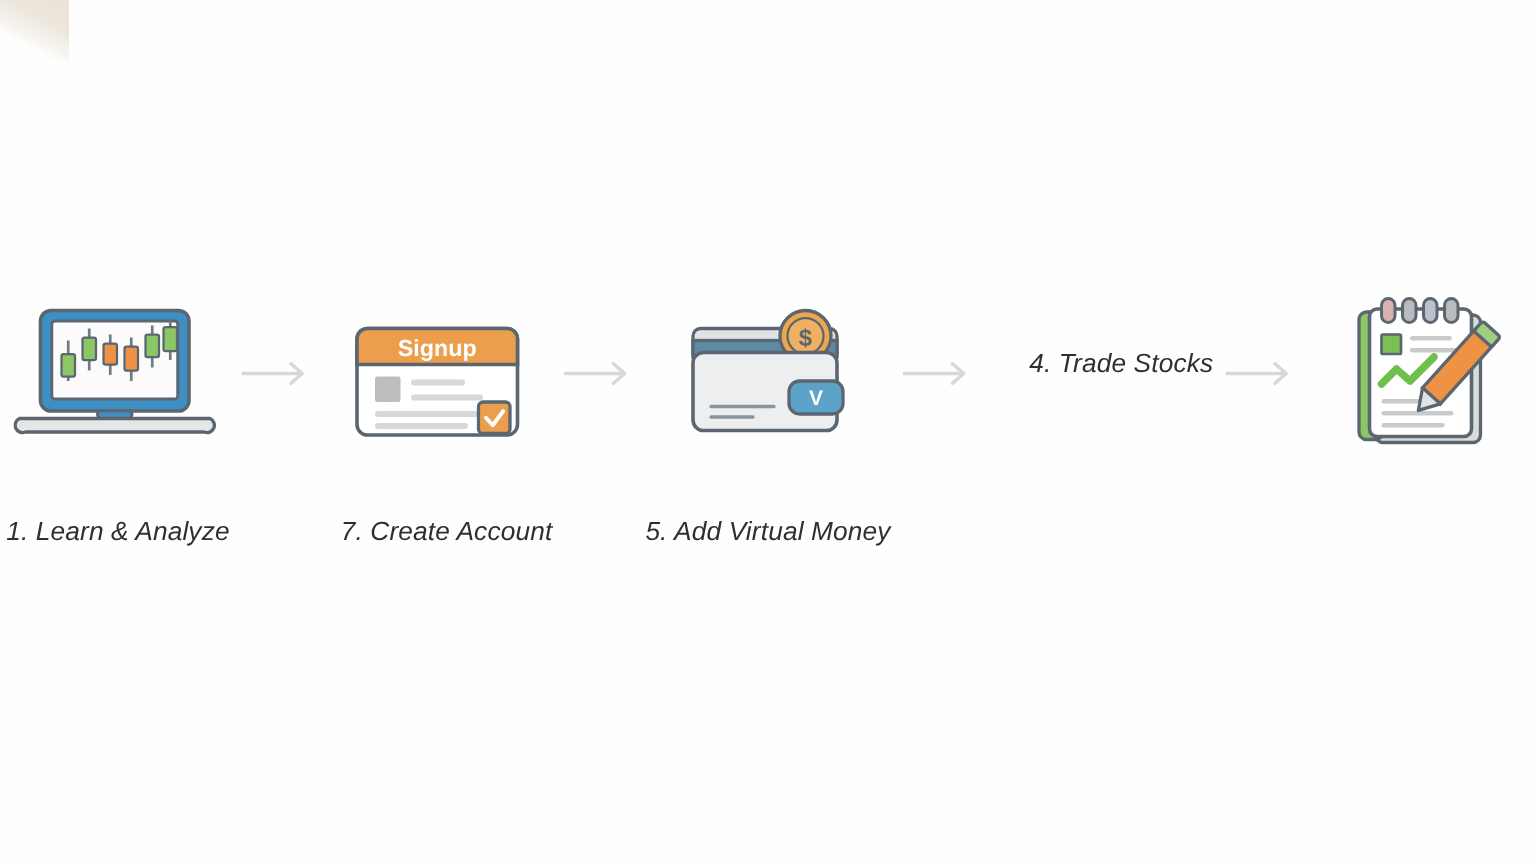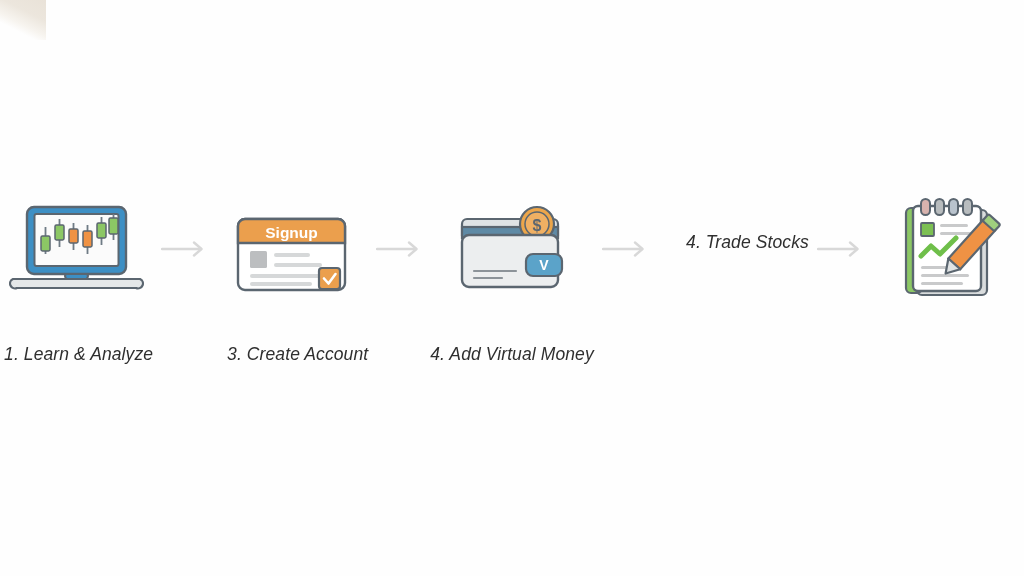--- a/index.html
+++ b/index.html
@@ -138,21 +138,21 @@
 
           <rect x="50" y="54" width="36" height="4" rx="2" fill="#d6d8d9"></rect>
           <rect x="50" y="64" width="48" height="4" rx="2" fill="#d6d8d9"></rect>
           <rect x="26" y="75" width="72" height="4" rx="2" fill="#d6d8d9"></rect>
           <rect x="26" y="83" width="62" height="4" rx="2" fill="#d6d8d9"></rect>
 
           <rect x="95" y="69" width="21" height="21" rx="3" fill="#eb9f4d" stroke="#5b6670" stroke-width="2.2"></rect>
           <polyline points="100,79.5 104.5,84.5 111.5,75" fill="none" stroke="#ffffff" stroke-width="2.6" stroke-linecap="round" stroke-linejoin="round"></polyline>
         </svg>
       </div>
-      <div class="step-label">3. Create Account</div>
+      <div class="step-label">7. Create Account</div>
     </div>
 
     <div class="arrow">
       <svg width="46" height="16" viewBox="0 0 46 16">
         <line x1="1" y1="8" x2="40" y2="8" stroke="#d8d8d8" stroke-width="2.4" stroke-linecap="round"></line>
         <polyline points="33,1.5 40.5,8 33,14.5" fill="none" stroke="#d8d8d8" stroke-width="2.4" stroke-linecap="round" stroke-linejoin="round"></polyline>
       </svg>
     </div>
 
     <div class="step">
@@ -168,21 +168,21 @@
 
           <rect x="18" y="36" width="96" height="52" rx="7" ry="7" fill="#eceeef" stroke="#5b6670" stroke-width="2.4"></rect>
 
           <rect x="82" y="55" width="36" height="22" rx="7" ry="7" fill="#5ba3c9" stroke="#5b6670" stroke-width="2.2"></rect>
           <text x="100" y="71" text-anchor="middle" font-family="Liberation Sans, sans-serif" font-size="14" font-weight="bold" fill="#ffffff">V</text>
 
           <line x1="30" y1="72" x2="72" y2="72" stroke="#8c9399" stroke-width="2.2" stroke-linecap="round"></line>
           <line x1="30" y1="79" x2="58" y2="79" stroke="#8c9399" stroke-width="2.2" stroke-linecap="round"></line>
         </svg>
       </div>
-      <div class="step-label">4. Add Virtual Money</div>
+      <div class="step-label">5. Add Virtual Money</div>
     </div>
 
     <div class="arrow">
       <svg width="46" height="16" viewBox="0 0 46 16">
         <line x1="1" y1="8" x2="40" y2="8" stroke="#d8d8d8" stroke-width="2.4" stroke-linecap="round"></line>
         <polyline points="33,1.5 40.5,8 33,14.5" fill="none" stroke="#d8d8d8" stroke-width="2.4" stroke-linecap="round" stroke-linejoin="round"></polyline>
       </svg>
     </div>
 
     <div class="step">

